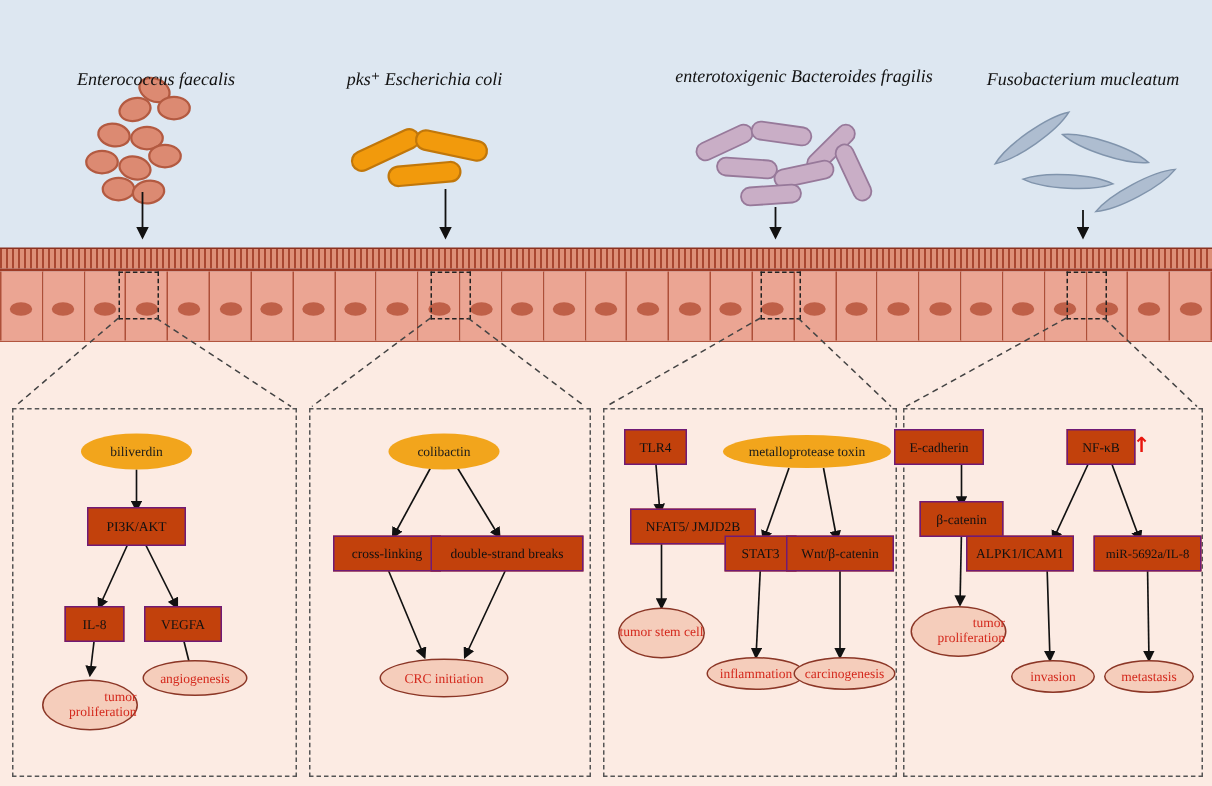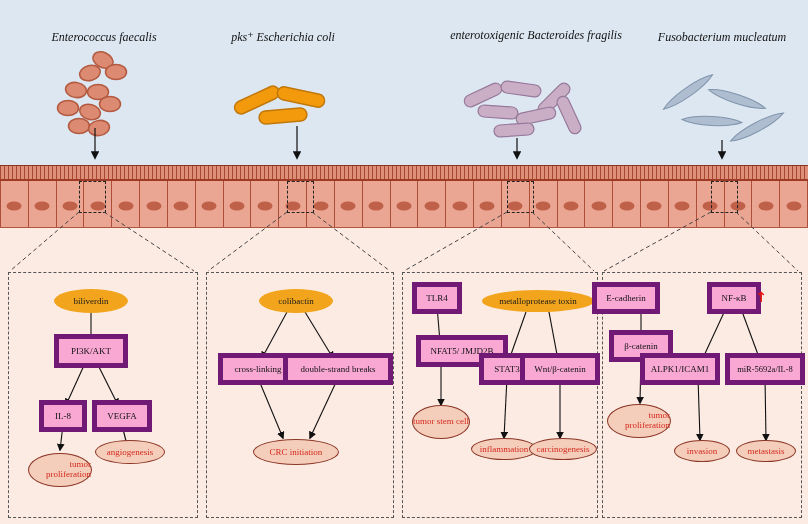--- a/index.html
+++ b/index.html
@@ -1,36 +1,36 @@
 <!DOCTYPE html>
 <html><head>
 <meta charset="utf-8">
 <style>
   html,body{margin:0;padding:0;background:#fff;}
   .canvas{position:relative;width:808px;height:524px;overflow:hidden;
           font-family:"Liberation Serif","DejaVu Serif",serif;background:#fcebe3;}
   .sky{position:absolute;left:0;top:0;width:808px;height:196px;background:#dde7f1;}
   .species{position:absolute;transform:translate(-50%,-50%);font-style:italic;
-           font-size:12px;color:#111;white-space:nowrap;z-index:4;}
+           font-size:12px;color:#111;white-space:nowrap;z-index:4;margin-top:16px;}
   
   .epi{position:absolute;left:0;top:165px;width:808px;height:62px;display:flex;
        flex-direction:column;z-index:1;border-bottom:1px solid #b2553f;}
   .brush{height:13px;background:repeating-linear-gradient(90deg,#a84731 0 1.5px,#dd8f77 1.5px 4px);
          border-top:1.5px solid #8c3220;border-bottom:2px solid #9e3b26;}
   .cells{flex:1;display:flex;}
   .cell{flex:1;position:relative;background:#eba593;border-right:1.5px solid #ad4f38;}
   .cell:first-child{border-left:1.5px solid #ad4f38;}
   .nucleus{position:absolute;left:50%;top:55%;width:15px;height:9px;border-radius:50%;
            background:#bf6048;transform:translate(-50%,-50%);}
   .hl{position:absolute;width:25px;height:30px;border:1.5px dashed #222;z-index:2;}
   .panel{position:absolute;top:272px;height:244px;border:1.5px dashed #555;z-index:1;}
   
   .node{position:absolute;transform:translate(-50%,-50%);display:flex;align-items:center;
         justify-content:center;text-align:right;white-space:nowrap;z-index:3;}
-  .box{background:#f9a8d4;border:5px solid #701a75;font-size:9px;color:#111;padding:4px 3px;}
+  .box{background:#c2410c;border:1px solid #701a75;font-size:9px;color:#111;padding:4px 3px;}
   .trigger{background:#f2a51c;border-radius:50%;font-size:9px;color:#1a1a1a;}
   .out{background:#f5cdbb;border:1.2px solid #8b3626;border-radius:50%;
        font-size:9px;color:#d42a1e;}
   .wrap2{white-space:normal;line-height:1.1;}
   .up{position:absolute;transform:translate(-50%,-50%);color:#e8150d;font-size:14px;
       font-weight:bold;z-index:3;font-family:"DejaVu Sans",sans-serif;}
   svg.overlay{position:absolute;left:0;top:0;z-index:2;}
 </style>
 </head>
 <body>

